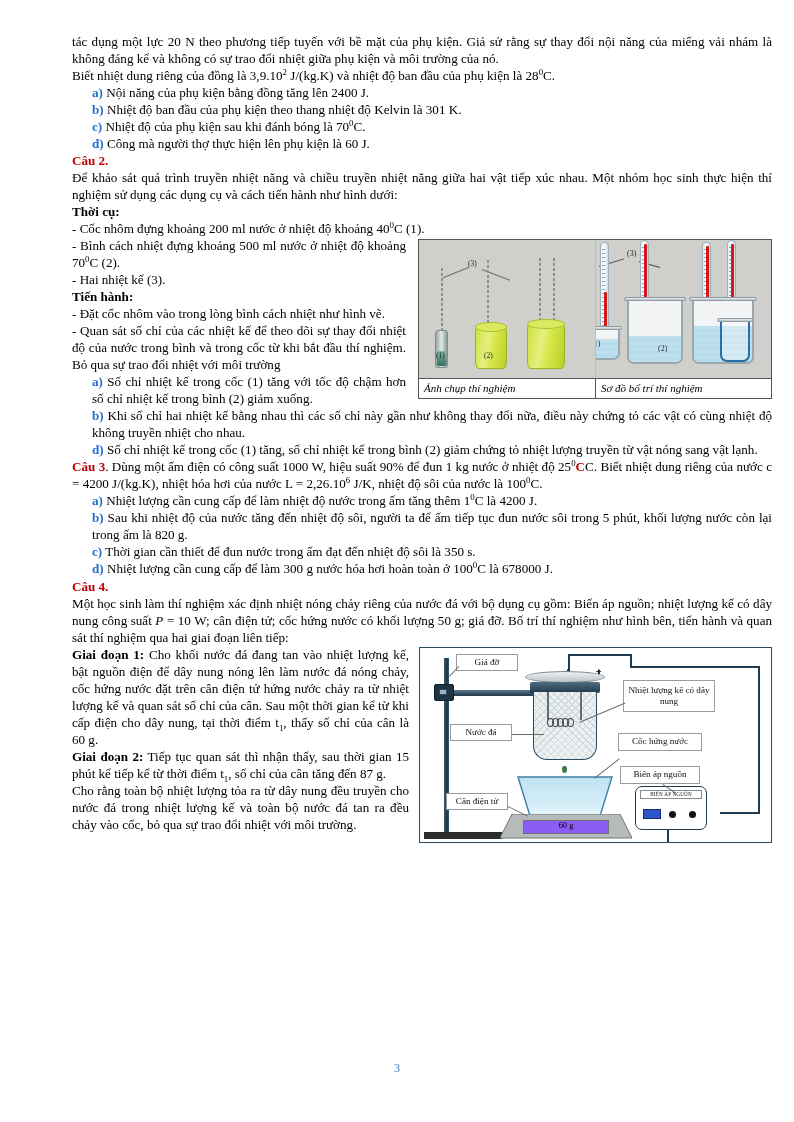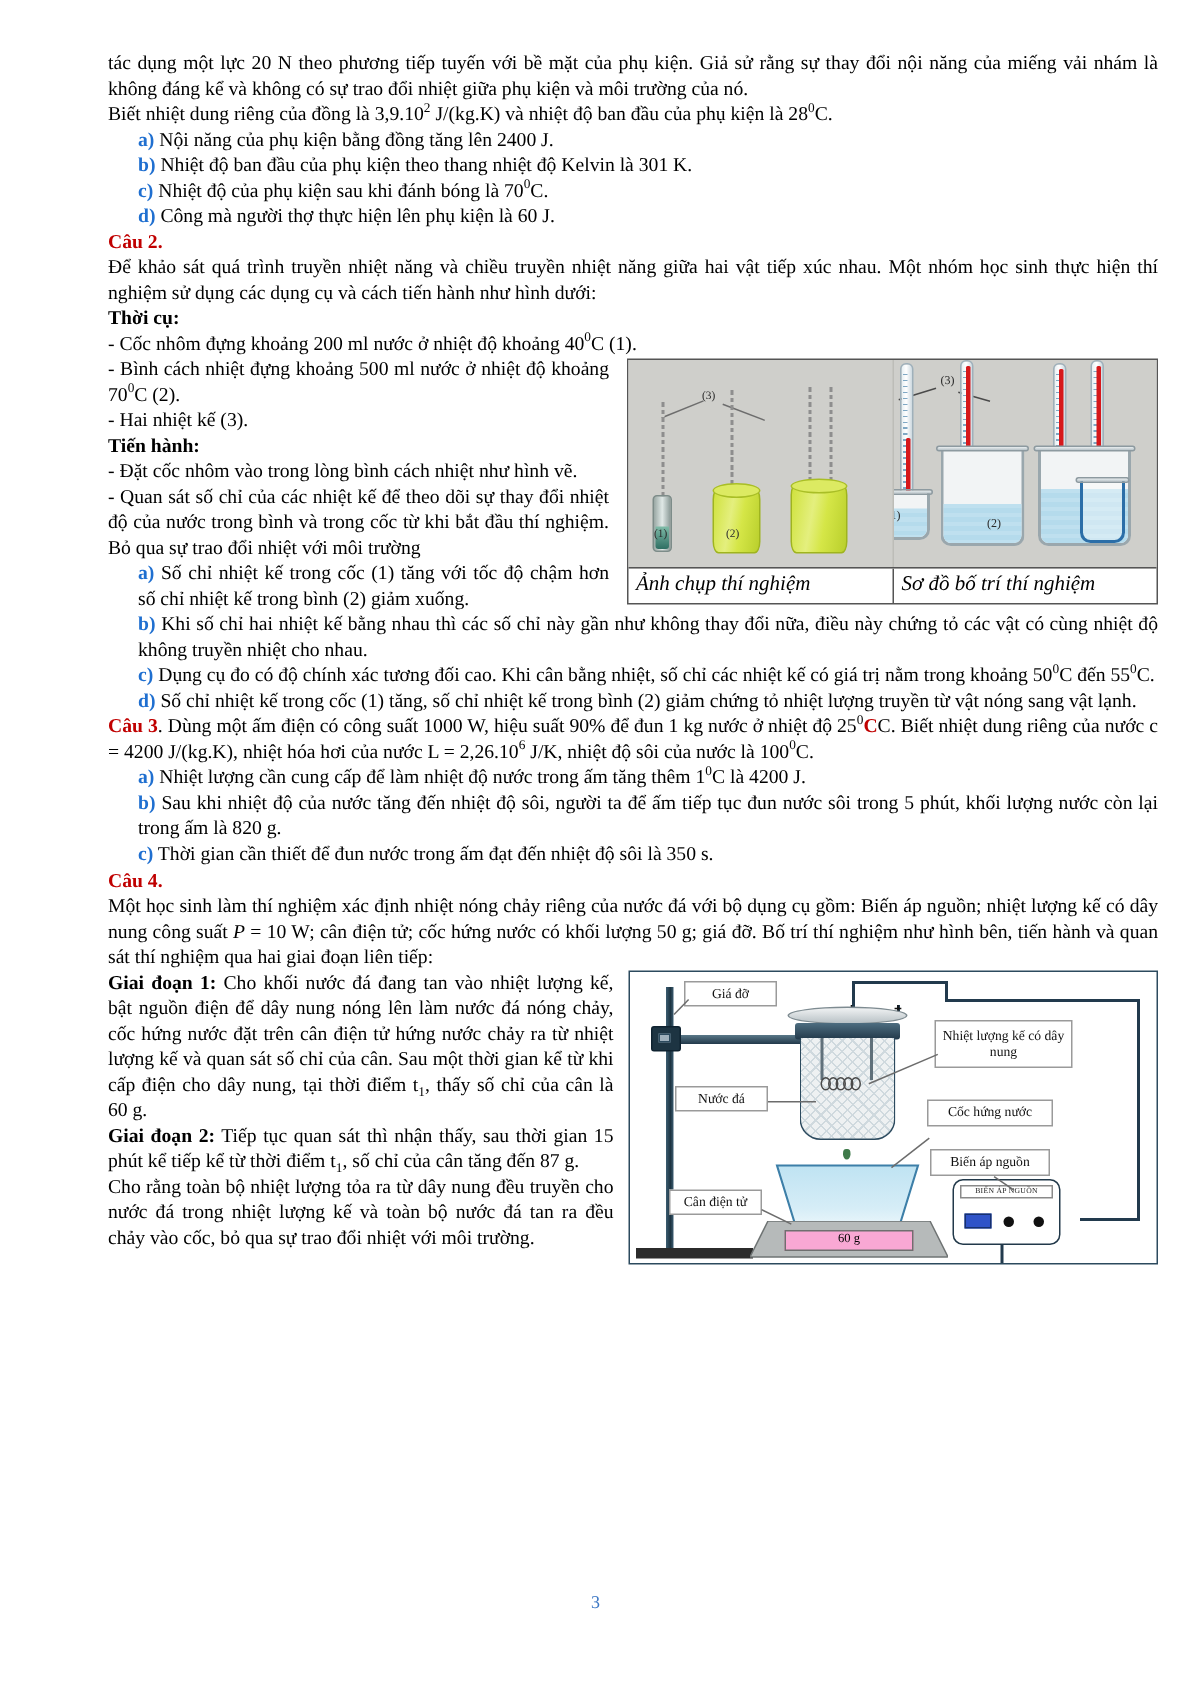--- a/index.html
+++ b/index.html
@@ -44,21 +44,21 @@
     height: 139px;
     display: flex;
     background: #cfcfcb;
     position: relative;
     border-bottom: 1px solid #555;
   }
   .fig2-pane { position: relative; flex: 1 1 50%; overflow: hidden; }
   .fig2-pane.right { border-left: 1px solid #bdbdb8; }
   .fig2-cap {
     display: flex;
-    font-size: 14px;
+    font-size: 11px;
     font-style: italic;
     font-family: "Liberation Serif", serif;
   }
   .fig2-cap > div { flex: 1 1 50%; padding: 2px 4px 3px 5px; }
   .fig2-cap > div + div { border-left: 1px solid #555; }
 
   
   .ph-cyl {
     position: absolute; border-radius: 4px/8px;
     background: linear-gradient(100deg,#cfe23c 0%, #e4ef7e 38%, #d5e647 60%, #b9cf2c 100%);
@@ -166,21 +166,21 @@
     border-top:none;
     border-radius:0 0 14px 14px;
   }
   .f4coil { position:absolute; display:flex; }
   .f4coil i {
     display:block; width:7px; height:9px; border:1px solid #4a4a4a;
     border-radius:50%; background:transparent; margin-right:-2px;
   }
   .f4drop { position:absolute; width:5px; height:7px; background:#3f7a4a; border-radius:50% 50% 60% 60%; }
   .f4scale-read {
-    position:absolute; background:#f9a8d4; border:1px solid #6f6f6f;
+    position:absolute; background:#8b5cf6; border:1px solid #6f6f6f;
     font-size:8.4px; display:flex; align-items:center; justify-content:center;
     font-family:"Liberation Serif",serif;
   }
   .f4psu {
     position:absolute; background:#fff; border:1.6px solid #22394a; border-radius:7px;
   }
   .f4psu-title {
     position:absolute; left:4px; right:4px; top:3px; height:9px;
     border:1px solid #8a8a8a; font-size:5.1px; letter-spacing:.2px;
     display:flex; align-items:center; justify-content:center;
@@ -293,28 +293,28 @@
   </div>
 
   <p><span>- Bình cách nhiệt đựng khoảng 500 ml nước ở nhiệt độ khoảng 70</span><sup>0</sup><span>C (2).</span></p>
   <p>- Hai nhiệt kế (3).</p>
   <p class="subtle-head">Tiến hành:</p>
   <p>- Đặt cốc nhôm vào trong lòng bình cách nhiệt như hình vẽ.</p>
   <p>- Quan sát số chỉ của các nhiệt kế để theo dõi sự thay đổi nhiệt độ của nước trong bình và trong cốc từ khi bắt đầu thí nghiệm. Bỏ qua sự trao đổi nhiệt với môi trường</p>
 
   <p class="indent"><span class="mk">a)</span><span> Số chỉ nhiệt kế trong cốc (1) tăng với tốc độ chậm hơn số chỉ nhiệt kế trong bình (2) giảm xuống.</span></p>
   <p class="indent"><span class="mk">b)</span><span> Khi số chỉ hai nhiệt kế bằng nhau thì các số chỉ này gần như không thay đổi nữa, điều này chứng tỏ các vật có cùng nhiệt độ không truyền nhiệt cho nhau.</span></p>
-  <p class="indent"><span class="mk">c)</span><span> Dụng cụ đo có độ chính xác tương đối cao. Khi cân bằng nhiệt, số chỉ các nhiệt kế có giá trị nằm trong khoảng 50</span><sup>0</sup><span>C đến 55</span><sup>0</sup><span>C.</span></p>
   <p class="indent"><span class="mk">d)</span><span> Số chỉ nhiệt kế trong cốc (1) tăng, số chỉ nhiệt kế trong bình (2) giảm chứng tỏ nhiệt lượng truyền từ vật nóng sang vật lạnh.</span></p>
 
   <p class="lead"><span class="cau">Câu 3</span><span>. Dùng một ấm điện có công suất 1000 W, hiệu suất 90% để đun 1 kg nước ở nhiệt độ 25</span><sup>0</sup><span class="cau" style="color:#C00000">C</span><span>C. Biết nhiệt dung riêng của nước c = 4200 J/(kg.K), nhiệt hóa hơi của nước L = 2,26.10</span><sup>6</sup><span> J/K, nhiệt độ sôi của nước là 100</span><sup>0</sup><span>C.</span></p>
 
   <p class="indent"><span class="mk">a)</span><span> Nhiệt lượng cần cung cấp để làm nhiệt độ nước trong ấm tăng thêm 1</span><sup>0</sup><span>C là 4200 J.</span></p>
   <p class="indent"><span class="mk">b)</span><span> Sau khi nhiệt độ của nước tăng đến nhiệt độ sôi, người ta để ấm tiếp tục đun nước sôi trong 5 phút, khối lượng nước còn lại trong ấm là 820 g.</span></p>
   <p class="indent"><span class="mk">c)</span><span> Thời gian cần thiết để đun nước trong ấm đạt đến nhiệt độ sôi là 350 s.</span></p>
+  <p class="indent"><span class="mk">d)</span><span> Nhiệt lượng cần cung cấp để làm 300 g nước hóa hơi hoàn toàn ở 100</span><sup>0</sup><span>C là 678000 J.</span></p>
 
   <p class="cau">Câu 4.</p>
   <p class="lead"><span>Một học sinh làm thí nghiệm xác định nhiệt nóng chảy riêng của nước đá với bộ dụng cụ gồm: Biến áp nguồn; nhiệt lượng kế có dây nung công suất </span><span class="ital">P</span><span> = 10 W; cân điện tử; cốc hứng nước có khối lượng 50 g; giá đỡ. Bố trí thí nghiệm như hình bên, tiến hành và quan sát thí nghiệm qua hai giai đoạn liên tiếp:</span></p>
 
   <div class="fig4-wrap">
 
     <span class="f4wire" style="left:148px; top:6px; width:2px; height:22px;"></span>
     <span class="f4wire" style="left:148px; top:6px; width:64px; height:2px;"></span>
     <span class="f4wire" style="left:210px; top:6px; width:2px; height:14px;"></span>
     <span class="f4wire" style="left:210px; top:18px; width:130px; height:2px;"></span>

